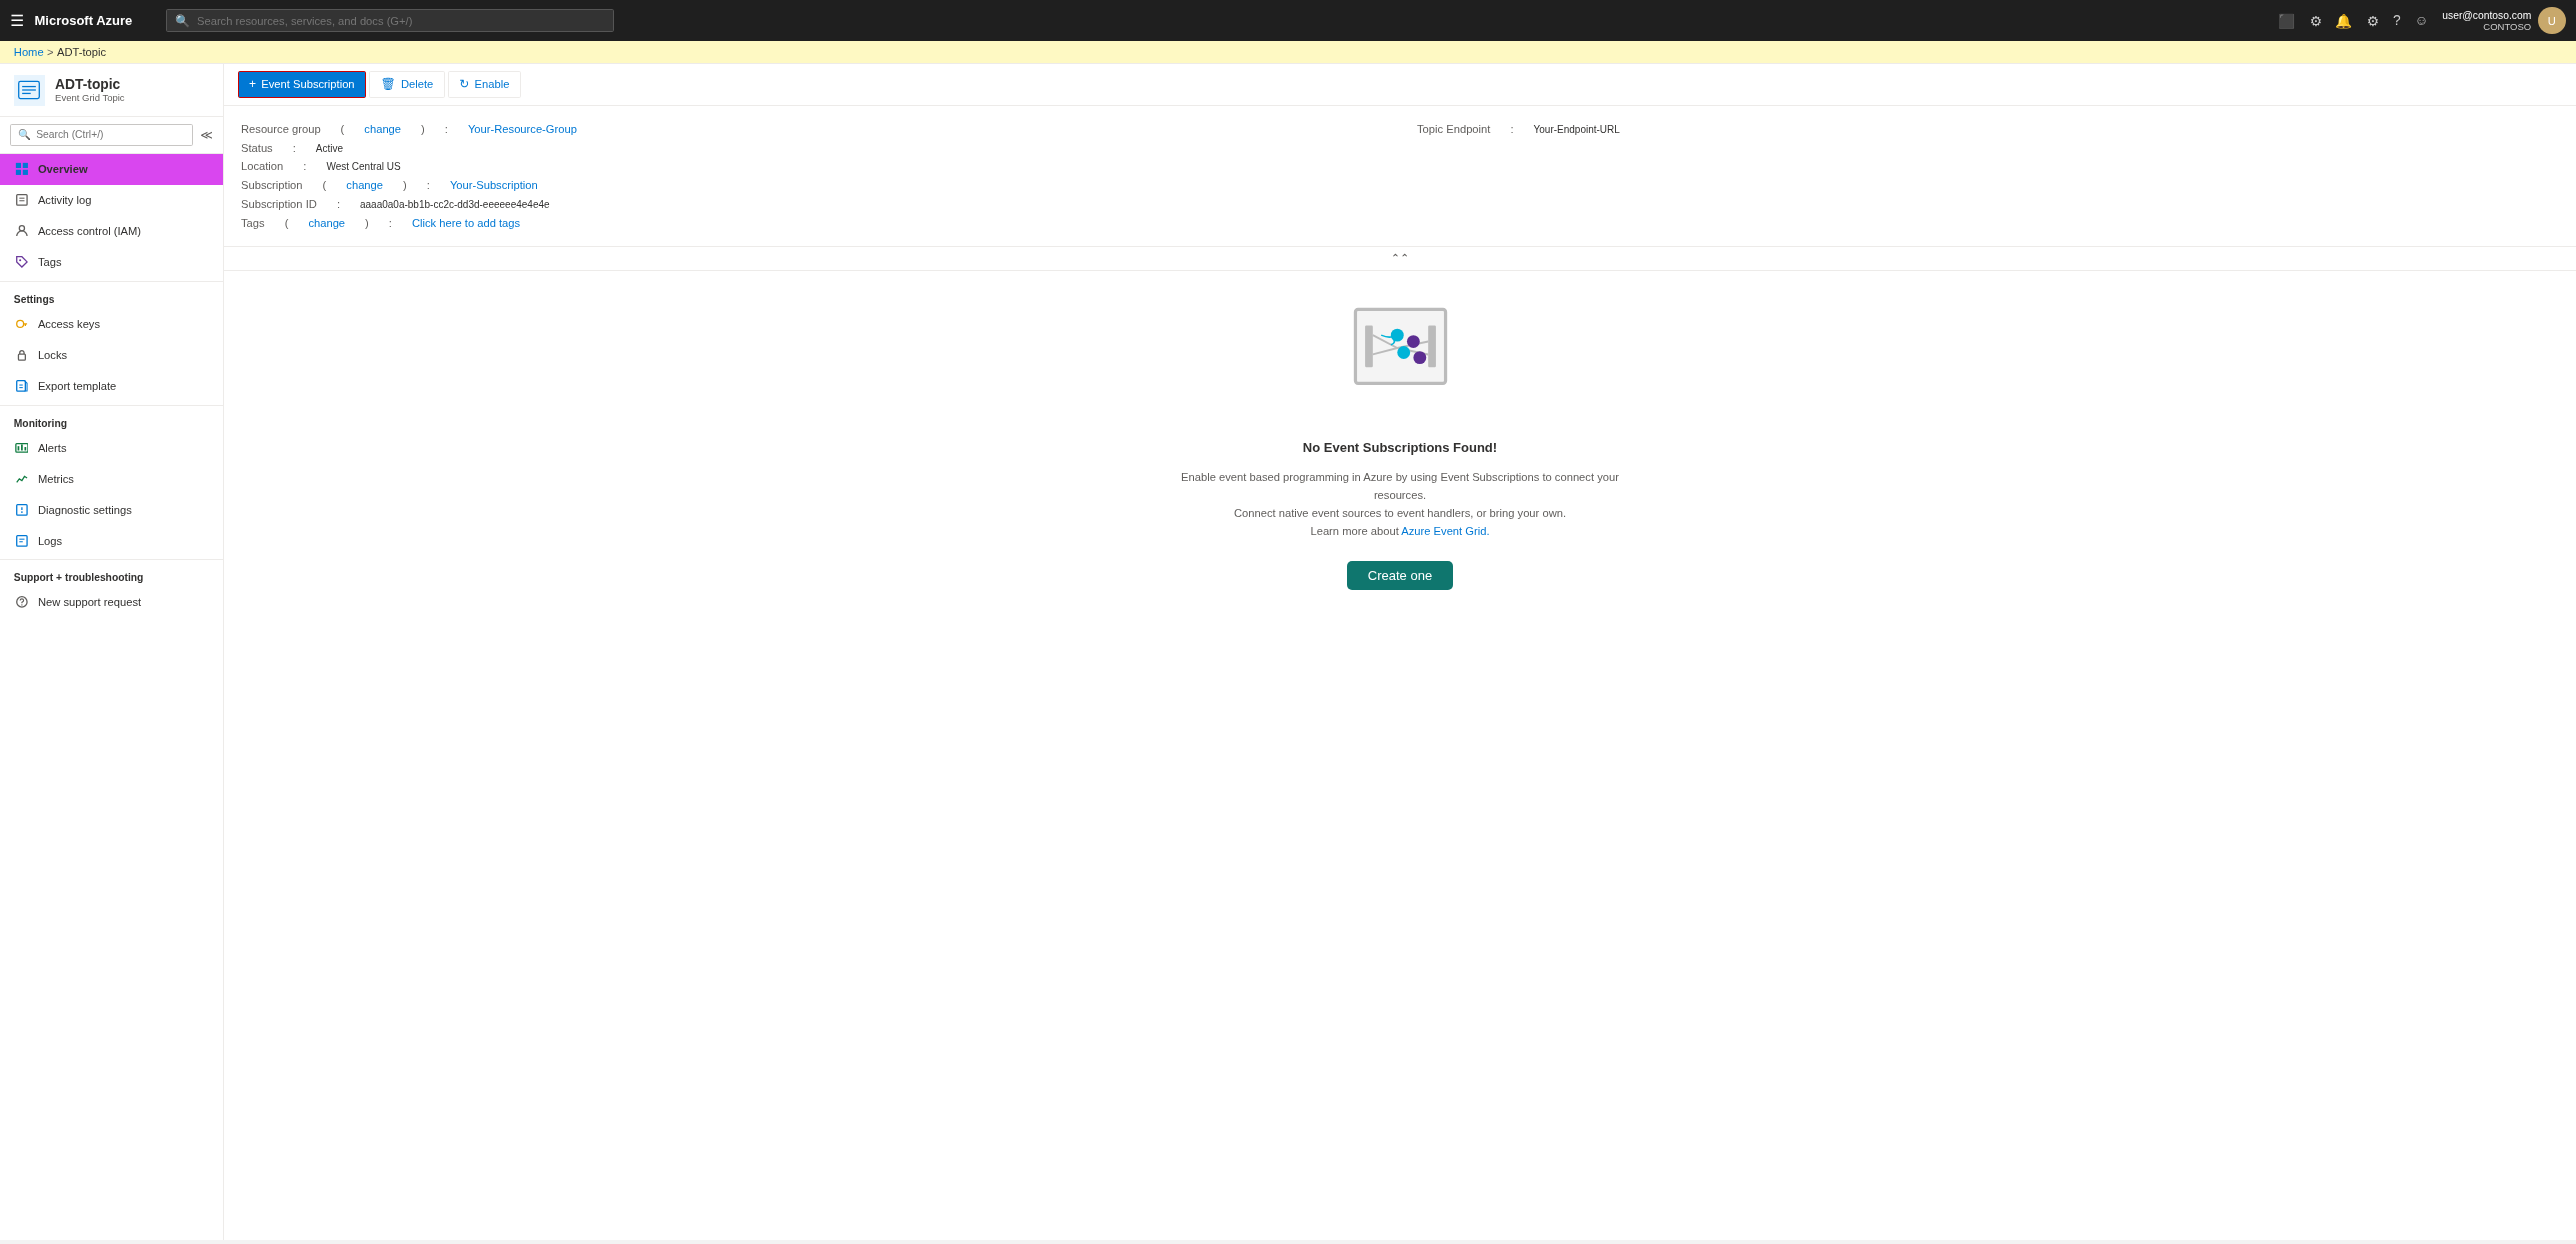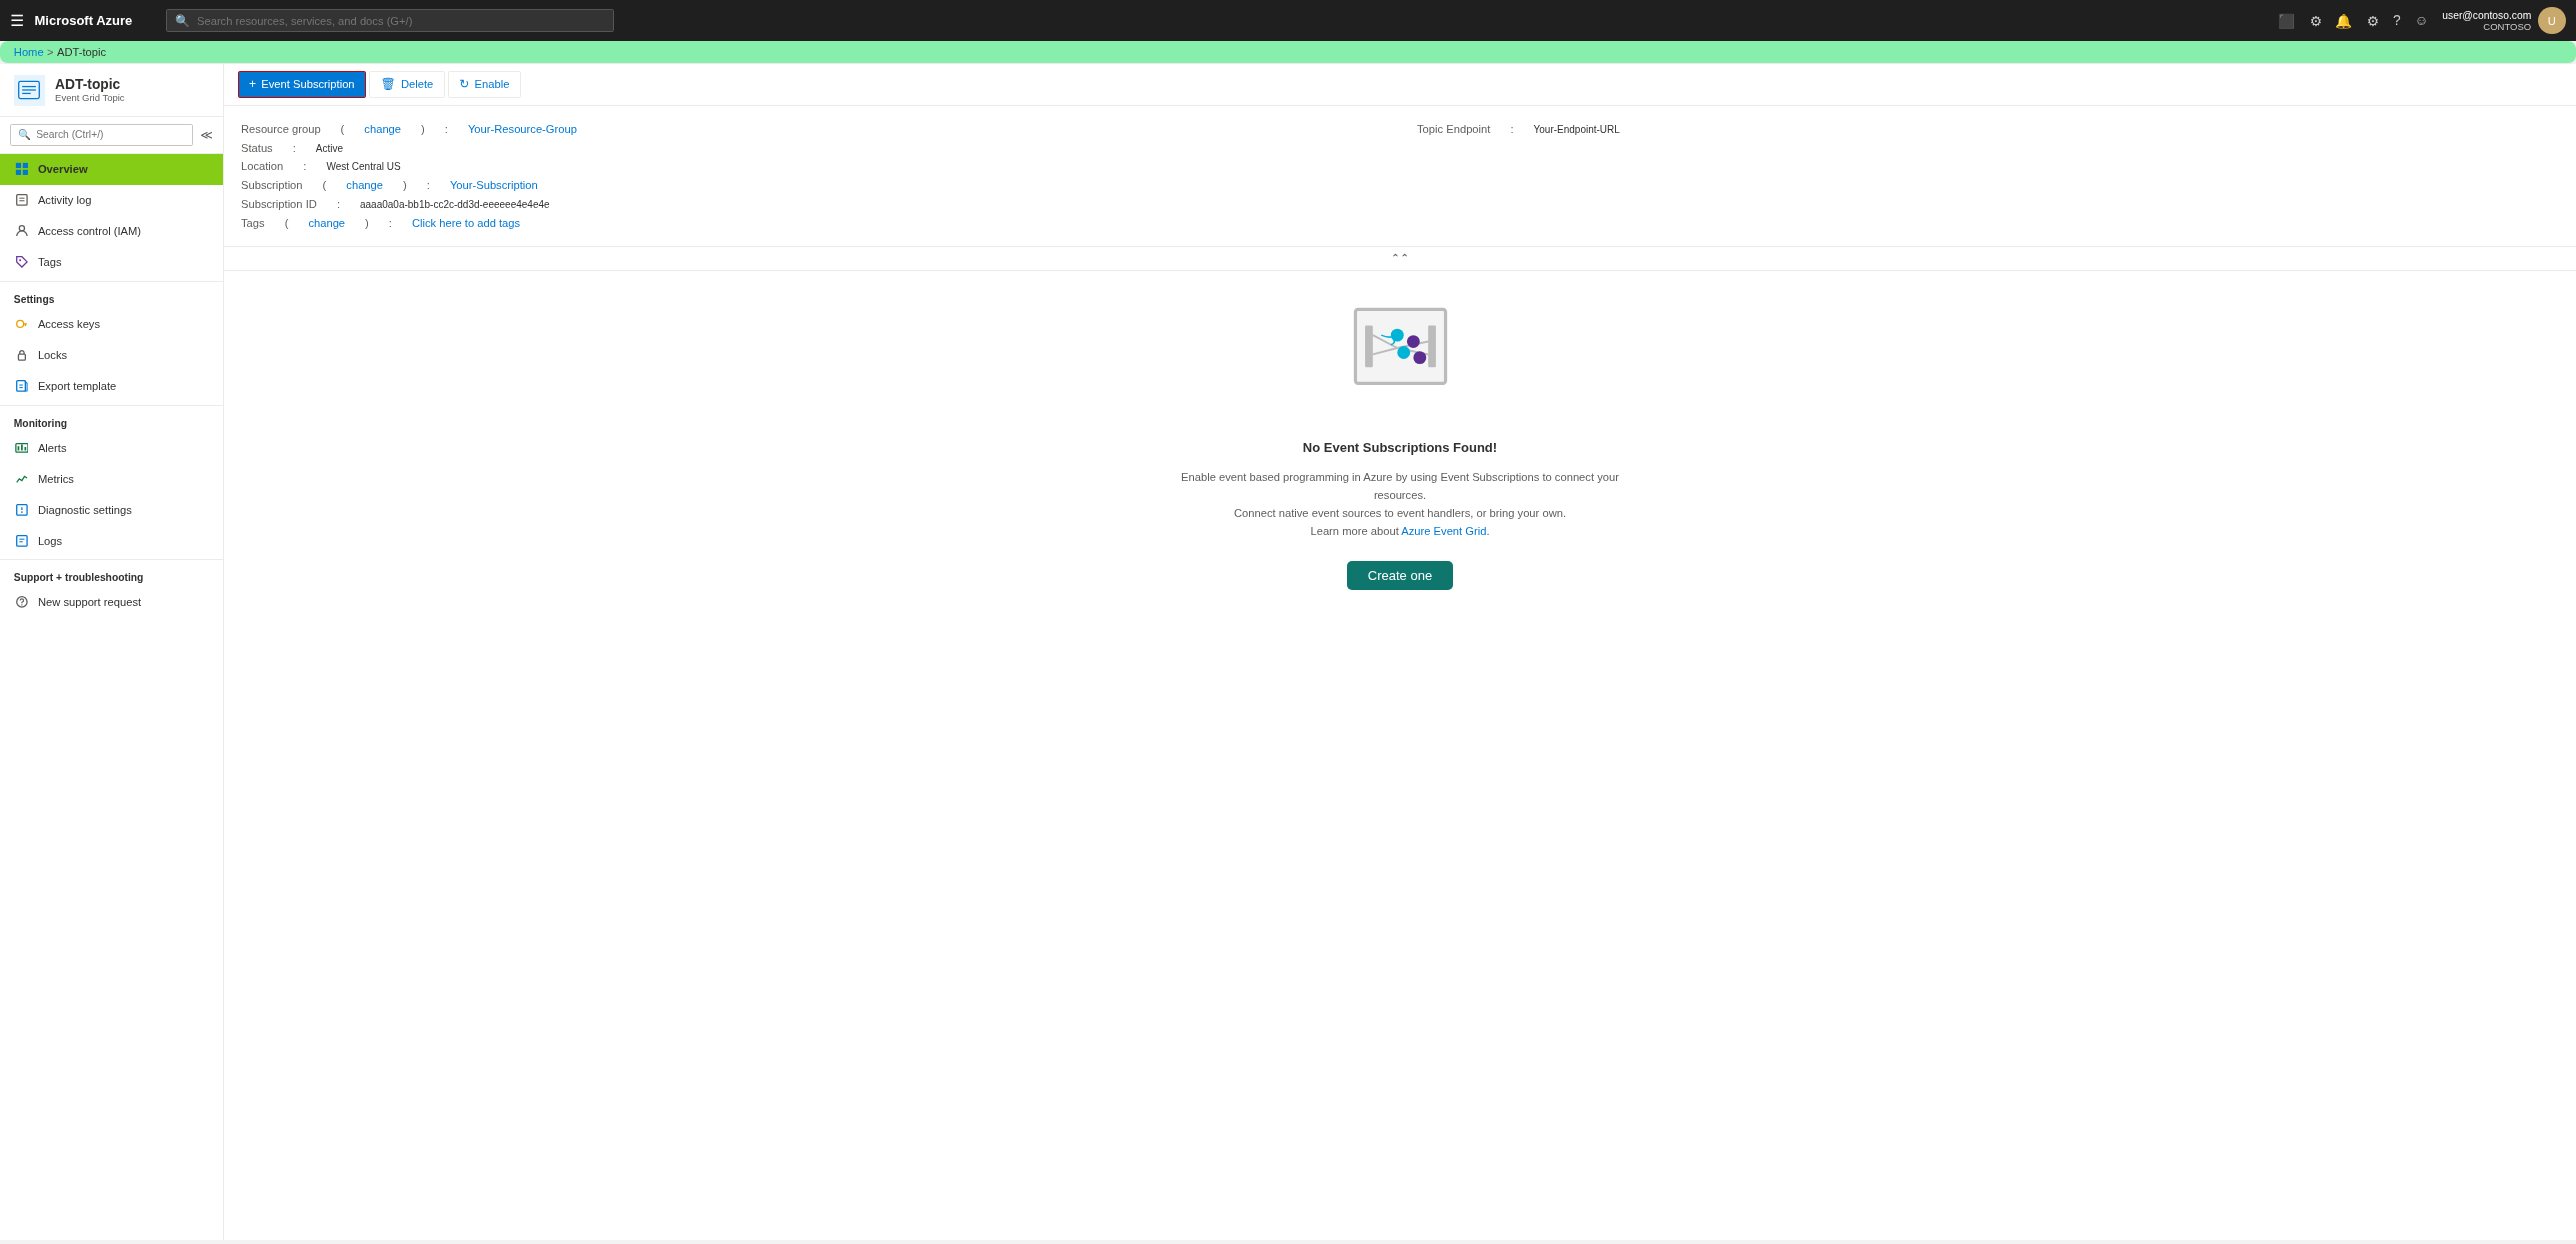--- a/index.html
+++ b/index.html
@@ -24,22 +24,22 @@
     .topnav-icon { color: #ccc; font-size: 13.8px; cursor: pointer; }
     .topnav-user-email { font-size: 10.3px; color: #fff; }
     .topnav-user-tenant { font-size: 9.5px; color: #ccc; }
     .topnav-avatar {
       width: 27.6px; height: 27.6px; border-radius: 50%; background: #c8a86b;
       display: flex; align-items: center; justify-content: center; font-size: 11.2px; color: #fff;
     }
 
     
     .breadcrumb {
-      background: #86efac; padding: 5.2px 13.8px; font-size: 11.2px; color: #0078d4;
-      display: flex; align-items: center; gap: 3.4px; border-bottom: 0.9px solid #edebe9; border-radius: 8px;
+      background: #fef9c3; padding: 5.2px 13.8px; font-size: 11.2px; color: #0078d4;
+      display: flex; align-items: center; gap: 3.4px; border-bottom: 0.9px solid #edebe9;
     }
     .breadcrumb-sep { color: #605e5c; }
     .breadcrumb-current { color: #323130; }
 
     
     .page-layout { display: flex; height: calc(100vh - 41px - 27.6px); background: #fff; }
 
     
     .sidebar {
       width: 224px; min-width: 224px; background: #fff; border-right: 0.9px solid #edebe9;
@@ -62,21 +62,21 @@
       display: flex; align-items: center; flex: 1; border: 0.9px solid #c8c6c4;
       border-radius: 1.7px; padding: 3.4px 6.9px; background: #fff;
     }
     .sidebar-search input { border: none; outline: none; font-size: 10.3px; width: 100%; color: #323130; }
     .sidebar-collapse-btn { color: #605e5c; cursor: pointer; font-size: 12px; }
     .sidebar-nav { flex: 1; overflow-y: auto; }
     .nav-item {
       display: flex; align-items: center; padding: 6.9px 13.8px; gap: 8.6px; cursor: pointer;
       font-size: 11.2px; color: #323130; height: 31px;
     }
-    .nav-item.active { background: #84cc16; font-weight: 600; }
+    .nav-item.active { background: #d946ef; font-weight: 600; }
     .nav-item-icon { width: 15.5px; height: 15.5px; display: flex; align-items: center; justify-content: center; font-size: 12px; }
     .nav-section-label {
       padding: 12px 13.8px 3.4px; font-size: 10.3px; font-weight: 600; color: #323130;
       border-top: 0.9px solid #edebe9; margin-top: 3.4px;
     }
 
     
     .main-content { flex: 1; overflow-y: auto; background: #fff; display: flex; flex-direction: column; }
 
     

